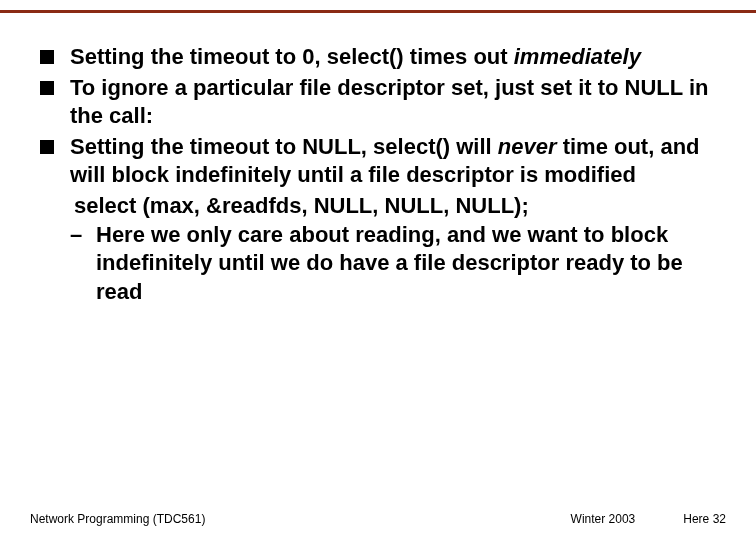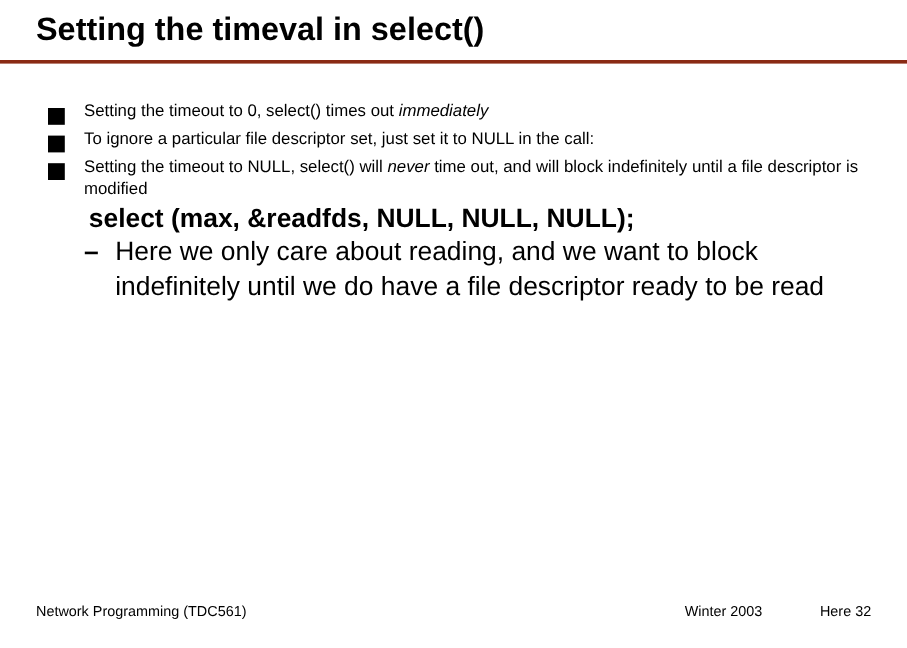--- a/index.html
+++ b/index.html
@@ -45,22 +45,22 @@
   }
   .b1 .mark {
     width: 14px;
     height: 14px;
     flex: 0 0 14px;
     margin-top: 7px;
     margin-right: 16px;
     background: #000;
   }
   .b1 .txt {
-    font-size: 14px;
-    font-weight: normal;
+    font-size: 22px;
+    font-weight: bold;
     line-height: 1.3;
     flex: 1;
   }
   .b2code {
     margin-left: 34px;
     font-size: 22px;
     font-weight: bold;
     line-height: 1.3;
   }
   .b2 {
@@ -70,21 +70,21 @@
   }
   .b2 .mark {
     flex: 0 0 18px;
     margin-right: 8px;
     font-size: 22px;
     font-weight: bold;
     line-height: 1.3;
   }
   .b2 .txt {
     font-size: 22px;
-    font-weight: normal;
+    font-weight: bold;
     line-height: 1.3;
     flex: 1;
   }
   .em { font-style: italic; }
   .footer {
     position: absolute;
     left: 0;
     bottom: 24px;
     width: 756px;
     box-sizing: border-box;
@@ -99,23 +99,20 @@
     display: flex;
     gap: 48px;
     align-items: baseline;
   }
 </style>
 </head>
 <body>
 
 <div class="slide">
 
-  <div class="title-area">
-    <h1 class="title">Setting the timeval in select()</h1>
-  </div>
   <hr class="rule">
 
   <div class="body">
 
     <div class="b1">
       <div class="mark"></div>
       <div class="txt">
         <span>Setting the timeout to 0, select() times out </span><span class="em">immediately</span>
       </div>
     </div>

